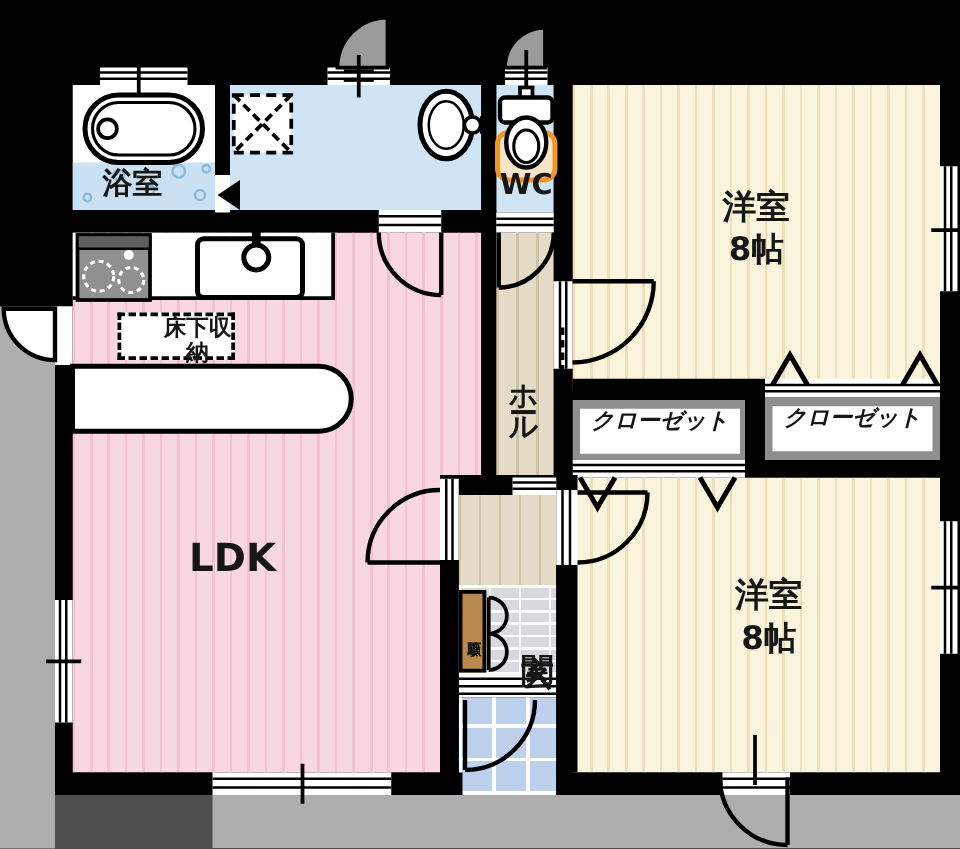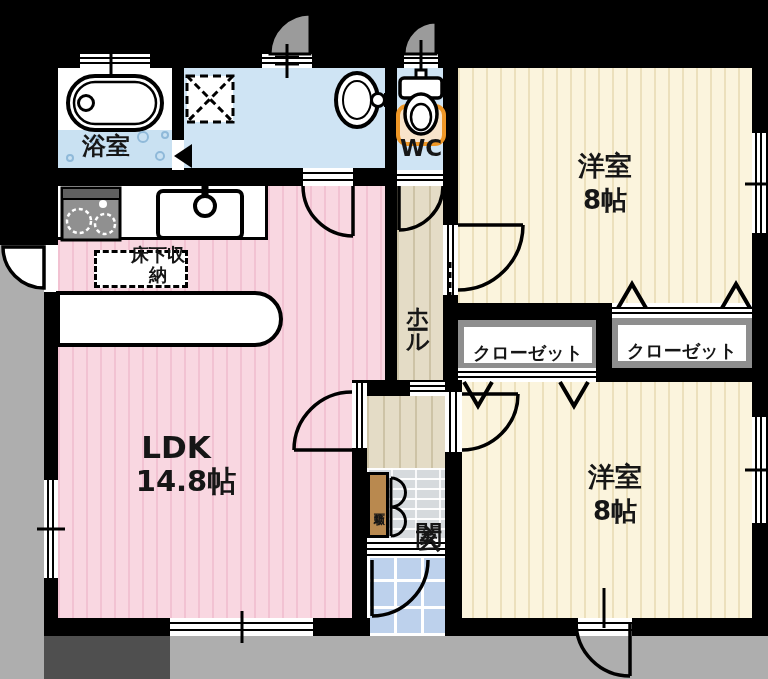--- a/index.html
+++ b/index.html
@@ -28,22 +28,22 @@
   .track-h{background-color:#fff;background-image:linear-gradient(#000,#000),linear-gradient(#000,#000);
      background-size:100% 2px;background-repeat:no-repeat;background-position:0 28%,0 66%;}
   .track-v{background-color:#fff;background-image:linear-gradient(#000,#000),linear-gradient(#000,#000);
      background-size:2px 100%;background-repeat:no-repeat;background-position:28% 0,66% 0;}
   .step{background-color:#fff;background-image:linear-gradient(#000,#000),linear-gradient(#000,#000),linear-gradient(#000,#000);
      background-size:100% 2px;background-repeat:no-repeat;background-position:0 15%,0 50%,0 85%;}
   
   .lbl{position:absolute;color:#161616;font-weight:700;text-align:center;line-height:1.1;}
   .vert{writing-mode:vertical-rl;}
   .dashedbox{position:absolute;background:#fff;border:3px dashed #000;
-     display:flex;align-items:flex-end;justify-content:center;padding-left:34px;}
-  .labelbox{position:absolute;background:#fff;display:flex;align-items:flex-end;justify-content:center;}
+     display:flex;align-items:flex-start;justify-content:center;padding-left:34px;}
+  .labelbox{position:absolute;background:#fff;display:flex;align-items:flex-start;justify-content:center;font-style:italic;}
   svg.overlay{position:absolute;left:0;top:0;pointer-events:none;}
 </style>
 </head>
 <body>
 
 <div id="plan">
 
   <div class="abs gray" style="left:0;top:245px;width:44px;height:434px"></div>
   <div class="abs gray" style="left:0;top:636px;width:768px;height:43px"></div>
   <div class="abs darkgray" style="left:44px;top:636px;width:126px;height:43px"></div>
@@ -253,19 +253,18 @@
   </div>
   <div class="labelbox" style="left:618px;top:325px;width:128px;height:36px">
     <span class="lbl" style="position:static;font-size:18px">クローゼット</span>
   </div>
 
   <div class="lbl" style="left:68px;top:133px;width:76px;font-size:24px">浴室</div>
   <div class="lbl" style="left:399px;top:136px;width:44px;font-size:23px">WC</div>
   <div class="lbl vert" style="left:405px;top:242px;height:150px;font-size:23px">ホール</div>
   <div class="lbl" style="left:545px;top:151px;width:120px;font-size:27px">洋室</div>
   <div class="lbl" style="left:545px;top:186px;width:120px;font-size:26px">8帖</div>
-  <div class="lbl" style="left:96px;top:430px;width:160px;font-size:31px">LDK</div>
-  <div class="lbl" style="left:96px;top:466px;width:180px;font-size:29px">14.8帖</div>
+  <div class="lbl" style="left:106px;top:430px;width:160px;font-size:31px">LDK</div>
   <div class="lbl vert" style="left:415px;top:467px;height:72px;font-size:26px">玄関</div>
   <div class="lbl" style="left:555px;top:462px;width:120px;font-size:27px">洋室</div>
   <div class="lbl" style="left:555px;top:497px;width:120px;font-size:26px">8帖</div>
 
 </div>
 
 </body></html>

